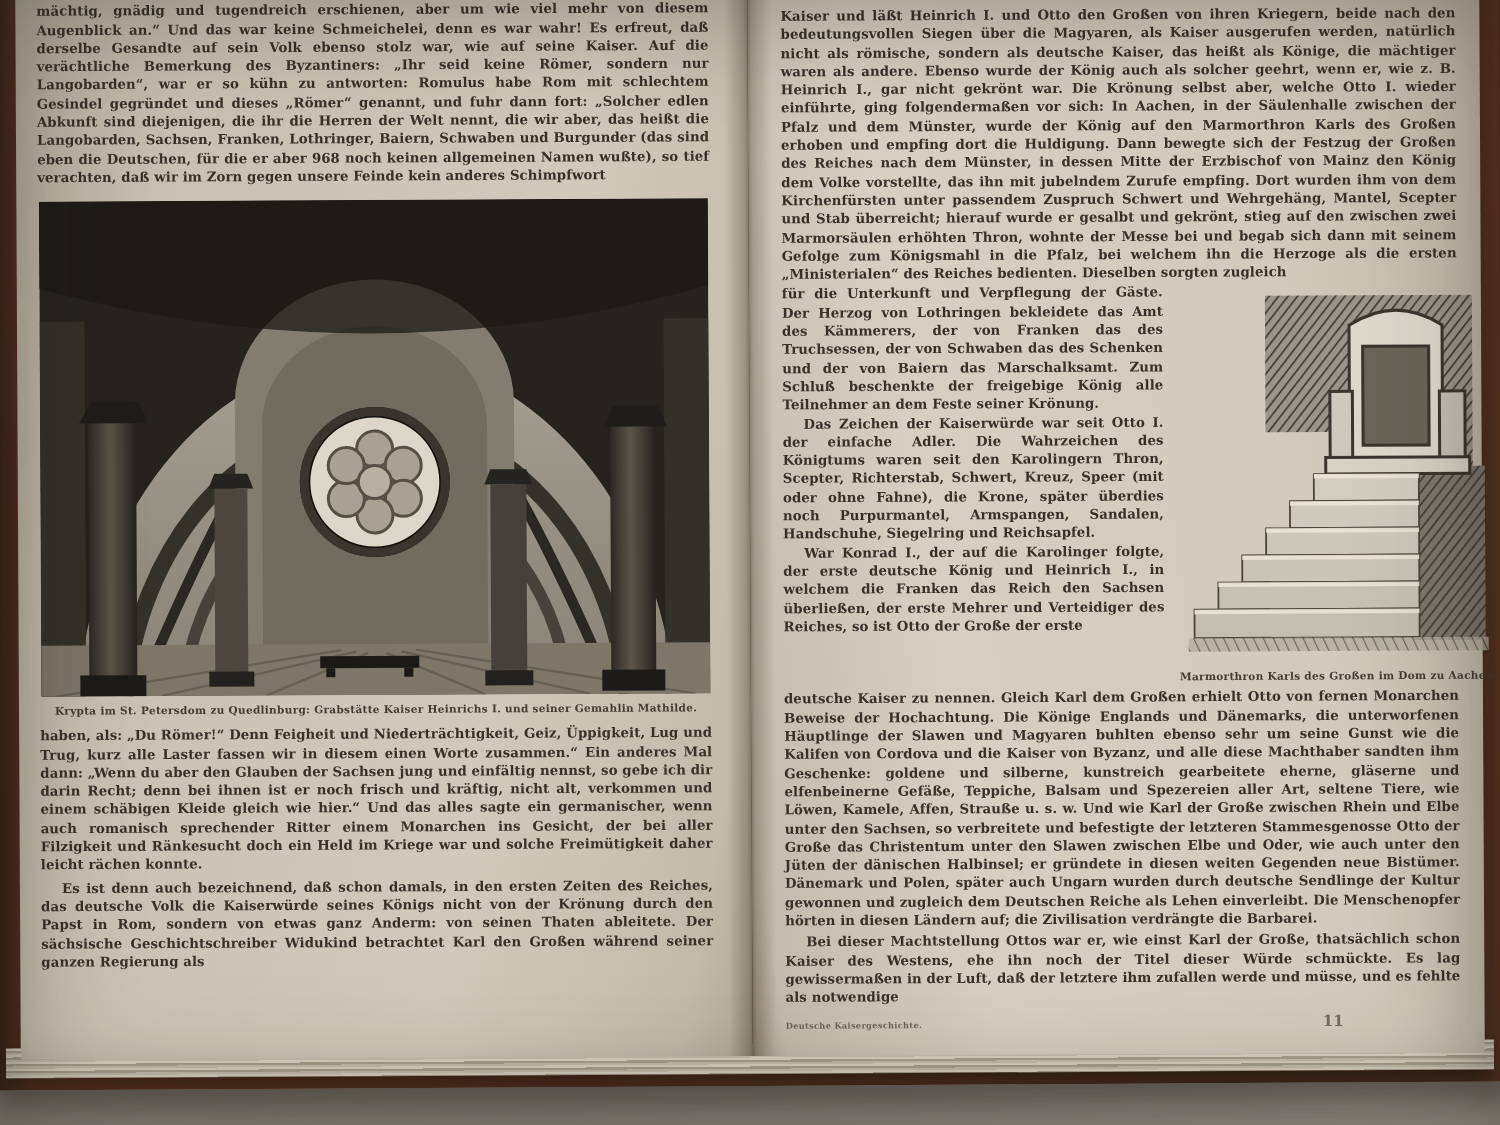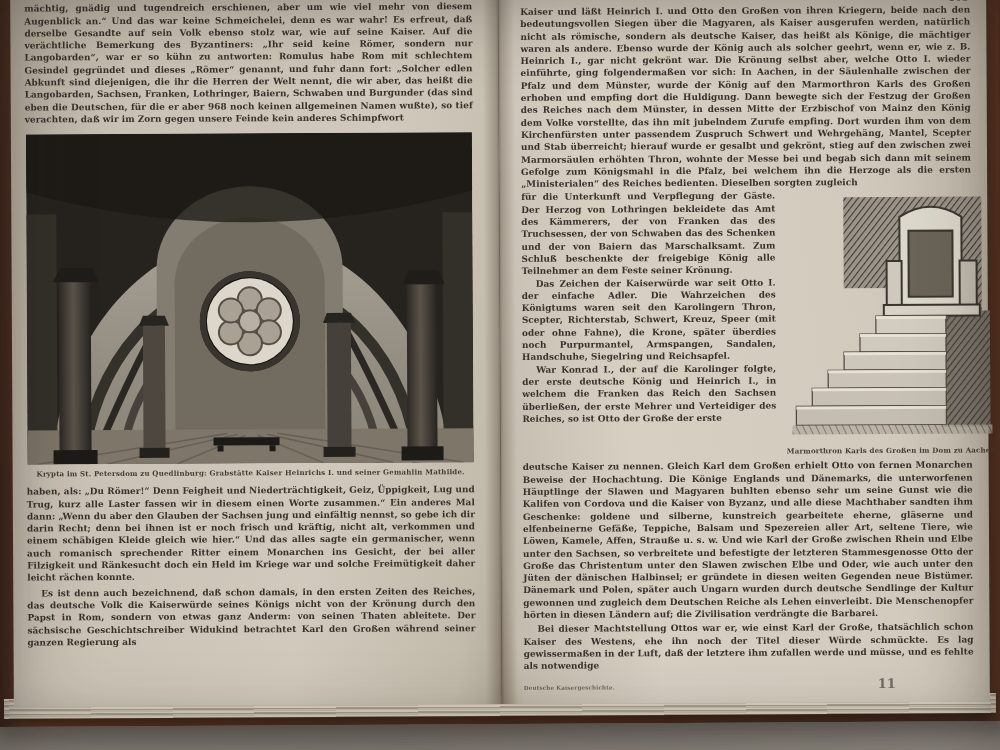--- a/index.html
+++ b/index.html
@@ -51,21 +51,21 @@
   .col-fig { flex:1 1 auto; text-align:center; padding-top:4px; }
 
   .fig-left { margin:9px auto 0; width:446px; }
   .fig-caption {
     font-size:7px; font-weight:bold; text-align:center; color:#453d33;
     margin-top:5px; letter-spacing:.2px; line-height:9px;
   }
   .lower-block { margin-top:7px; }
   .footer-row { display:flex; align-items:baseline; margin-top:5px; color:#5c5349; }
   .footer-sig { font-size:5.5px; font-weight:bold; letter-spacing:.2px; opacity:.85; }
-  .footer-sheet { font-size:13px; font-weight:bold; margin-left:auto; margin-right:78px; opacity:.8; }
+  .footer-sheet { font-size:10px; font-weight:bold; margin-left:auto; margin-right:78px; opacity:.8; }
 
   svg { display:block; }
 </style>
 </head>
 <body>
 
 <div class="photo">
   <div class="cover"></div>
   <div class="pages-stack"></div>
 

